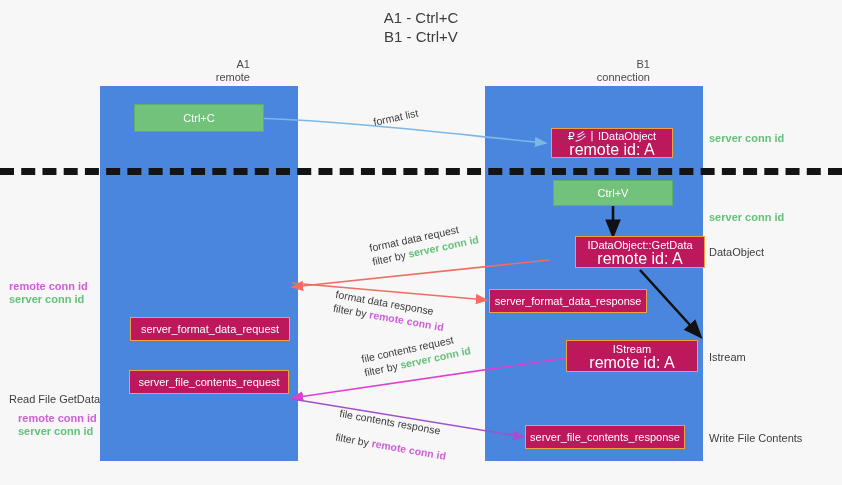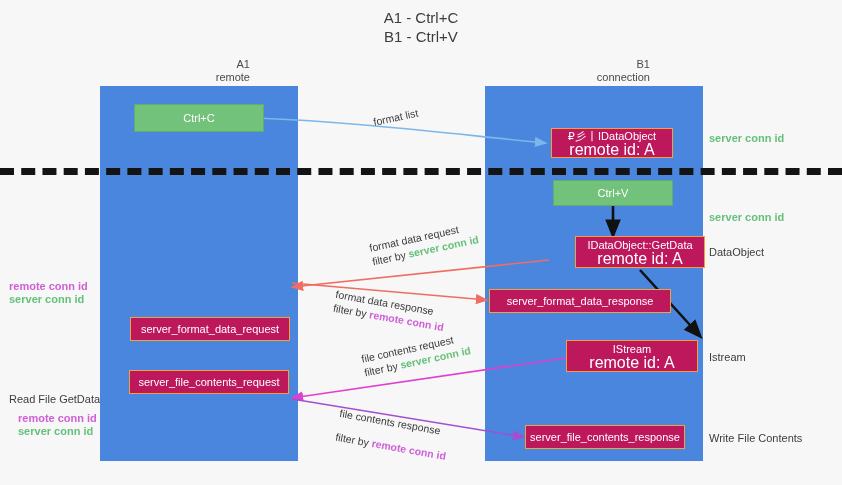--- a/index.html
+++ b/index.html
@@ -130,21 +130,21 @@
 
   <div class="node orange" style="left:566px;top:340px;width:132px;height:32px;">
     <span>IStream</span>
     <span class="l2">remote id: A</span>
   </div>
 
   <div class="node orange" style="left:130px;top:277px;width:160px;height:24px;margin-top:40px;">
     <span>server_format_data_request</span>
   </div>
 
-  <div class="node orange" style="left:489px;top:289px;width:182px;height:24px;">
+  <div class="node orange" style="left:489px;top:289px;width:158px;height:24px;">
     <span>server_format_data_response</span>
   </div>
 
   <div class="node orange" style="left:129px;top:370px;width:160px;height:24px;">
     <span>server_file_contents_request</span>
   </div>
 
   <div class="node orange" style="left:525px;top:425px;width:160px;height:24px;">
     <span>server_file_contents_response</span>
   </div>

